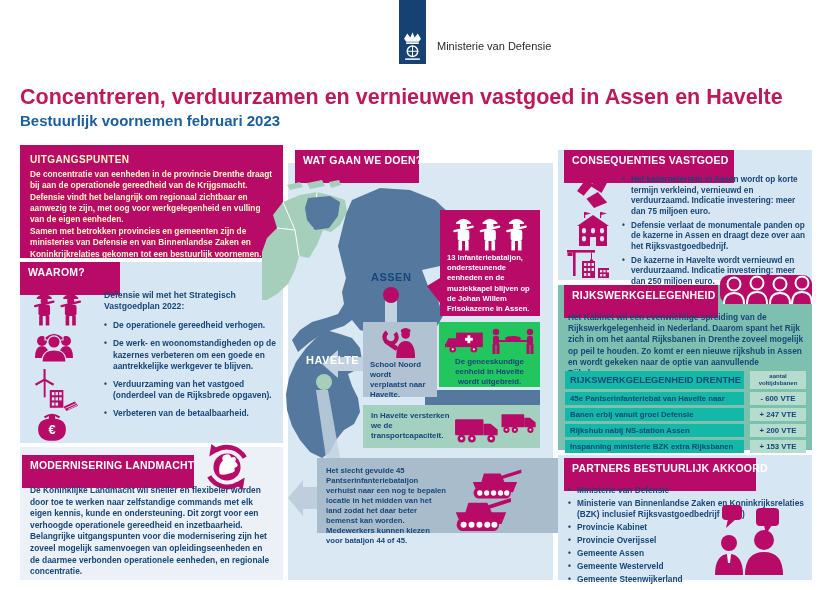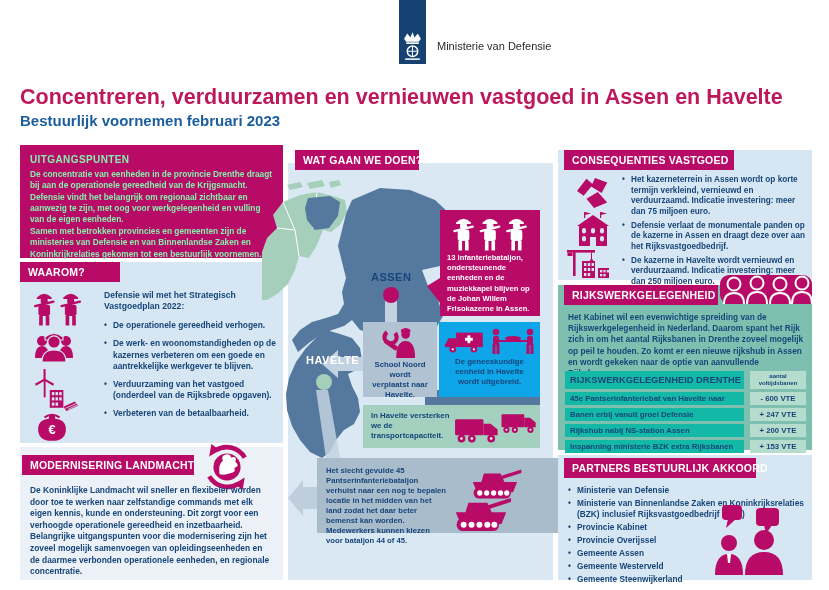--- a/index.html
+++ b/index.html
@@ -10,28 +10,28 @@
 
   
   #logo-ribbon{left:399px;top:0;width:27px;height:64px;background:#154273}
   #logo-ribbon svg{position:absolute;left:3px;top:30px}
   #ministry-name{left:437px;top:40px;font-size:11px;color:#2b2b2b}
   #main-title{left:20px;top:85px;font-size:21.5px;font-weight:bold;color:#be185d}
   #sub-title{left:20px;top:112px;font-size:15px;font-weight:bold;color:#1B5E9E}
 
   
   .bar{background:#B80A67;color:#fff;font-weight:bold;font-size:10.5px;
-       line-height:20px;height:20px;padding:0 8px;letter-spacing:.2px;white-space:nowrap}
+       line-height:20px;height:33px;padding:0 8px;letter-spacing:.2px;white-space:nowrap}
   .blist{list-style:none}
   .blist li{position:relative;padding-left:9px;font-weight:600}
   .blist li::before{content:"\2022";position:absolute;left:0;top:0}
 
   
   #uitgangspunten{left:20px;top:145px;width:263px;height:113px;background:#B80A67;
-                  color:#86efac;padding:9px 10px}
+                  color:#fef9c3;padding:9px 10px}
   #uitgangspunten h3{font-size:10px;letter-spacing:.4px;margin-bottom:4px}
   #uitgangspunten p{font-size:8.3px;line-height:1.37;font-weight:600}
 
   #waarom{left:20px;top:262px;width:263px;height:181px;background:#D6E6F2}
   #waarom-bar{left:0;top:0;width:100px}
   .waarom-icon{position:absolute;left:12px}
   #waarom-text{position:absolute;left:84px;top:28px;width:172px}
   #waarom-text p{font-size:8.6px;font-weight:bold;line-height:1.3;margin-bottom:8px}
   #waarom-text li{font-size:8.4px;line-height:1.32;margin-bottom:7px}
 
@@ -48,24 +48,24 @@
   #assen-label{left:371px;top:271px;font-size:11px;font-weight:bold;color:#17467A;letter-spacing:.5px}
   #havelte-label{left:306px;top:354px;font-size:11px;font-weight:bold;color:#fff;letter-spacing:.5px}
 
   #callout{left:440px;top:210px;width:100px;height:106px;background:#B80A67;color:#fff}
   #callout-tail{position:absolute;left:-13px;top:68px;width:0;height:0;
     border-right:13px solid #B80A67;border-top:8px solid transparent;border-bottom:17px solid transparent}
   #callout-soldiers{display:block;margin:5px auto 2px auto}
   #callout p{font-size:7.6px;font-weight:600;line-height:1.34;padding:0 7px}
 
   .midbox{color:#17467A;font-weight:bold;font-size:7.8px;line-height:1.3}
-  #school-box{left:363px;top:322px;width:74px;height:75px;background:#B1C3D3;text-align:center}
+  #school-box{left:363px;top:322px;width:74px;height:75px;background:#B1C3D3;text-align:left}
   #school-box svg{display:block;margin:4px auto 2px auto}
   #school-box p{padding:0 7px}
-  #genees-box{left:439px;top:322px;width:101px;height:75px;background:#0ea5e9;text-align:center}
+  #genees-box{left:439px;top:322px;width:101px;height:65px;background:#22c55e;text-align:center}
   #genees-icons{display:flex;justify-content:center;gap:6px;margin-top:6px}
   #genees-box p{padding:0 6px;margin-top:2px}
   #transport-box{left:363px;top:405px;width:177px;height:43px;background:#A3D0BF}
   #transport-box p{position:absolute;left:8px;top:6px;width:80px}
   #truck-1{position:absolute;left:92px;top:9px}
   #truck-2{position:absolute;left:138px;top:5px}
   #pantser-box{left:317px;top:458px;width:258px;height:75px;background:#A9BCCC}
   #pantser-box p{position:absolute;left:9px;top:8px;width:122px;font-weight:600;font-size:7.7px}
   #tank-1{position:absolute;left:150px;top:8px}
   #tank-2{position:absolute;left:132px;top:36px}

